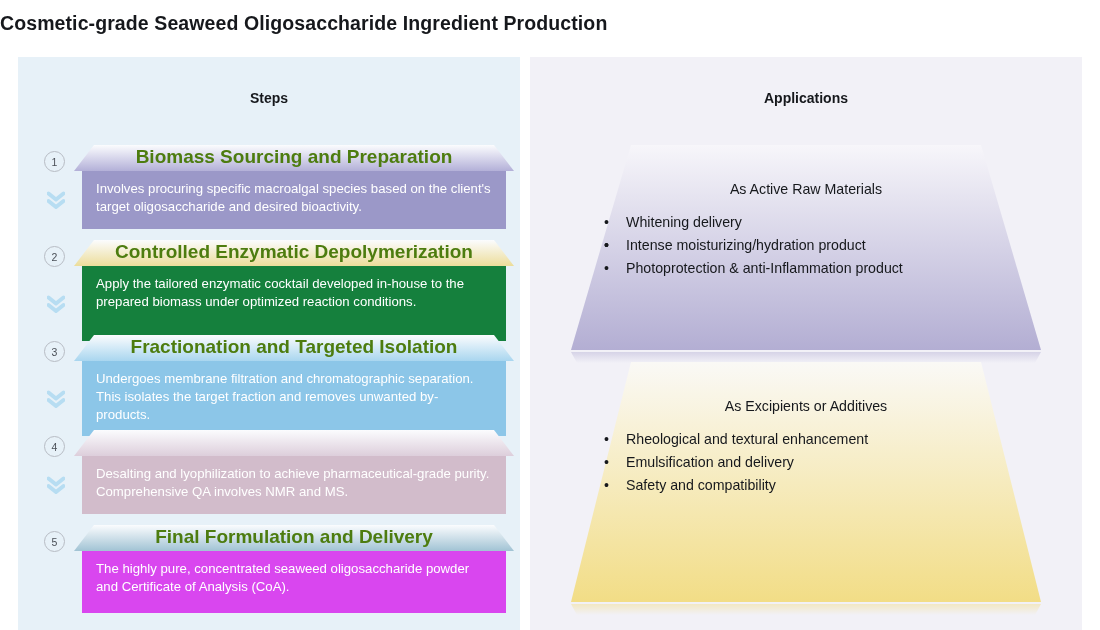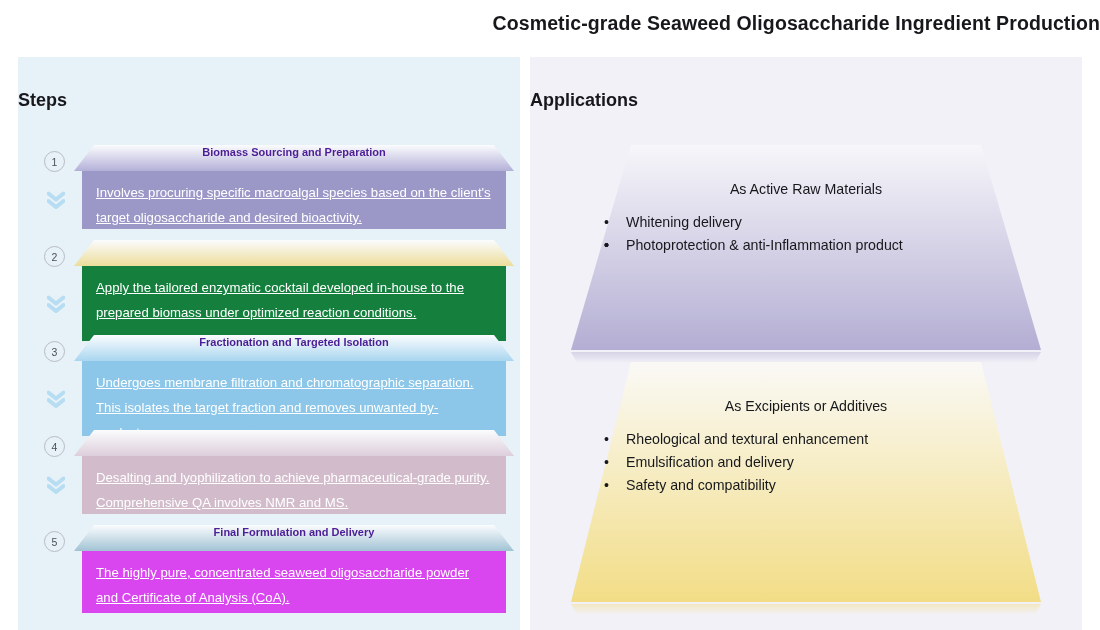--- a/index.html
+++ b/index.html
@@ -13,21 +13,21 @@
     font-family: "Liberation Sans", sans-serif;
     overflow: hidden;
     position: relative;
   }
 
   #page-title {
     position: absolute;
     top: 12px;
     left: 0;
     width: 1100px;
-    text-align: right;
+    text-align: left;
     font-size: 19.5px;
     font-weight: bold;
     color: #16181c;
     letter-spacing: 0.1px;
   }
 
   
   .panel {
     position: absolute;
     top: 57px;
@@ -42,21 +42,22 @@
     left: 530px;
     width: 552px;
     background: #f2f1f7;
   }
 
   .panel-heading {
     position: absolute;
     top: 33px;
     left: 0;
     width: 100%;
-    font-size: 18px;
+    text-align: center;
+    font-size: 14px;
     font-weight: bold;
     color: #16181c;
   }
 
   
   #steps-list {
     position: absolute;
     top: 88px;
     left: 0;
     width: 502px;
@@ -106,30 +107,29 @@
     width: 424px;
     margin-left: 8px;
     box-sizing: border-box;
     padding: 9px 14px 10px 14px;
   }
   .step-title {
     position: absolute;
     left: 56px;
     width: 440px;
     text-align: center;
-    font-size: 11px;
+    font-size: 19px;
     font-weight: bold;
-    color: #4c1d95;
+    color: #4d7c0f;
     z-index: 5;
   }
   .step-desc {
     font-size: 13.2px;
-    line-height: 25px;
+    line-height: 18px;
     color: #ffffff;
-    text-decoration: underline;
   }
 
   
   .app-block {
     position: absolute;
     left: 0;
     width: 552px;
   }
   .app-shape { position: absolute; left: 0; top: 0; }
   .app-content {
@@ -215,20 +215,21 @@
                   <stop offset="100%" stop-color="#ecdd9a"></stop>
                 </linearGradient>
               </defs>
               <path d="M20 0 L420 0 L440 26 L0 26 Z" fill="url(#lidgrad1)"></path>
             </svg>
           </div>
           <div class="step-body" style="height: 75px; background: #15803d;">
             <div class="step-desc">Apply the tailored enzymatic cocktail developed in-house to the prepared biomass under optimized reaction conditions.</div>
           </div>
         </div>
+        <div class="step-title" style="top: 1px;">Controlled Enzymatic Depolymerization</div>
       </div>
       <div class="step-row" style="height: 101px; position: absolute; top: 190px;">
         <div class="step-marker">3</div>
         <div class="step-chevron" style="top: 55px;">
           <svg width="18" height="20" viewBox="0 0 18 20">
             <path d="M1.5 2.5 L9 8.5 L16.5 2.5" fill="none" stroke="#b7ddf2" stroke-width="4" stroke-linecap="round" stroke-linejoin="round"></path>
             <path d="M1.5 10 L9 16 L16.5 10" fill="none" stroke="#b7ddf2" stroke-width="4" stroke-linecap="round" stroke-linejoin="round"></path>
           </svg>
         </div>
         <div class="step-shape" style="top: 0px;">
@@ -313,21 +314,21 @@
               </linearGradient>
             </defs>
             <path d="M41 207 L511 207 L505 218 L47 218 Z" fill="url(#appgrad0sh)"></path>
             <path d="M101 0 L451 0 L511 205 L41 205 Z" fill="url(#appgrad0)"></path>
           </svg></div>
         <div class="app-content" style="padding-top: 36px;">
           <div class="app-heading">As Active Raw Materials</div>
           <ul class="app-list" style="margin-top: 14px; margin-left: 64px; width: 464px;">
             <li><span class="bullet">•</span><span>Whitening delivery</span></li>
             <li><span class="bullet">•</span></li>
-            <li><span class="bullet">•</span></li>
+            <li><span class="bullet">•</span><span>Intense moisturizing/hydration product</span></li>
             <li><span class="bullet">•</span><span>Photoprotection &amp; anti-Inflammation product</span></li>
           </ul>
         </div>
       </div>
       <div class="app-block" style="top: 305px; height: 240px;">
         <div class="app-shape"><svg width="552" height="254" viewBox="0 0 552 254">
             <defs>
               <linearGradient id="appgrad1" x1="0" y1="0" x2="0" y2="1">
                 <stop offset="0%" stop-color="#faf9f6"></stop>
                 <stop offset="100%" stop-color="#f2dd86"></stop>

